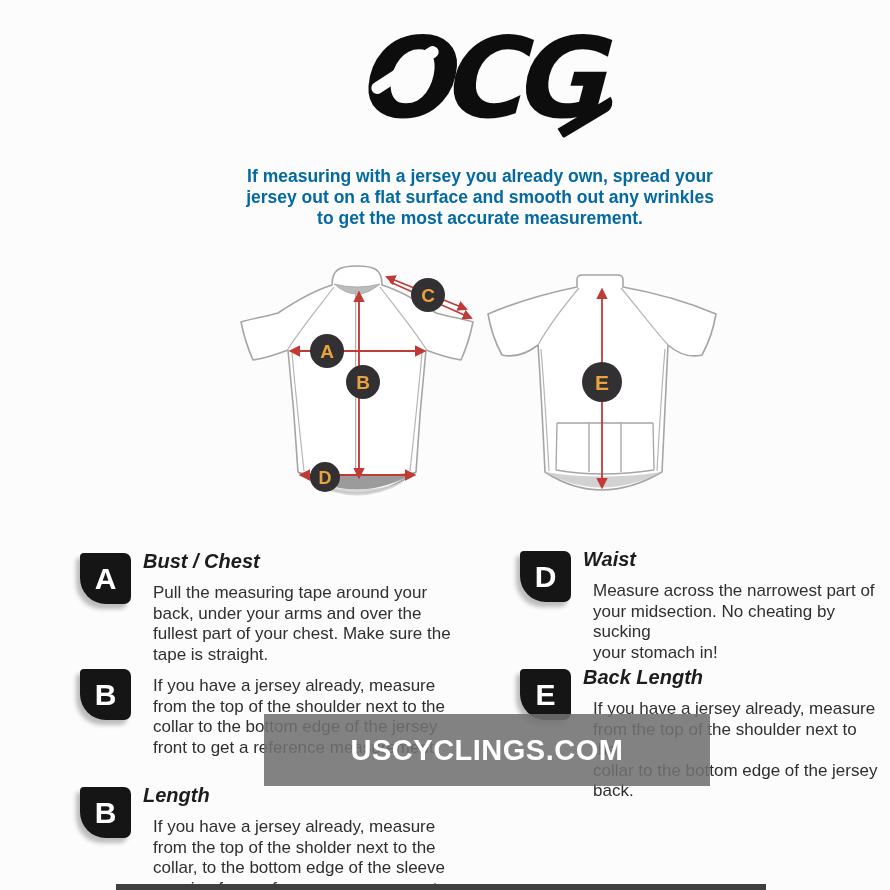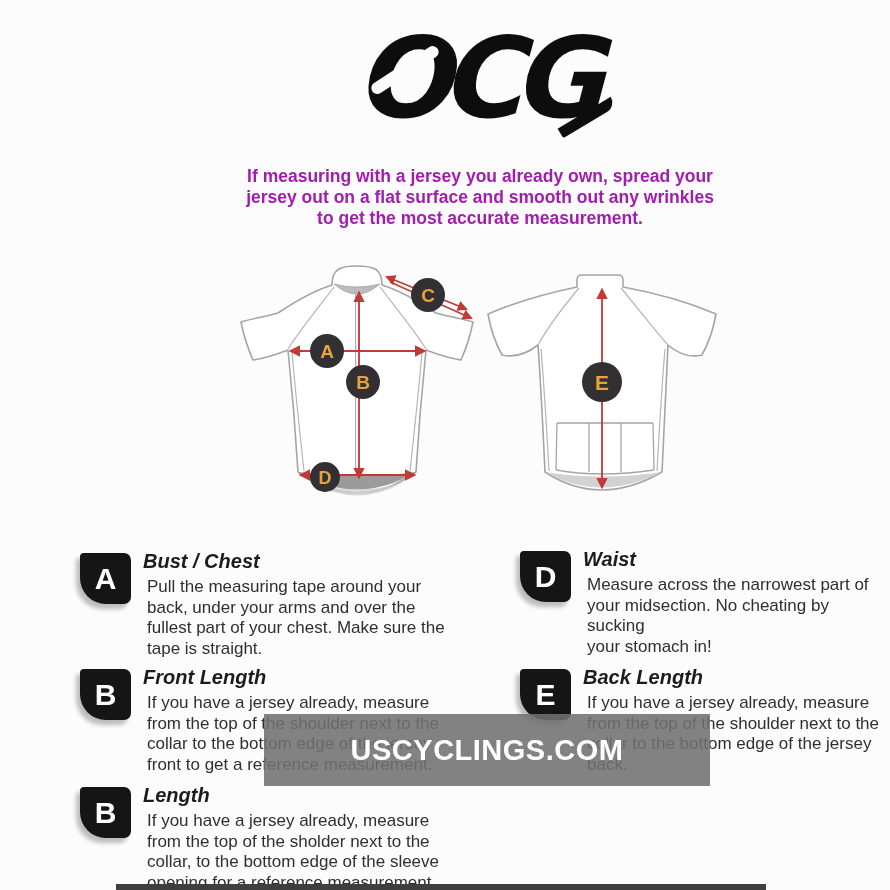--- a/index.html
+++ b/index.html
@@ -17,42 +17,42 @@
     position:absolute;left:366px;top:64px;width:78px;height:12px;background:#fcfcfc;
     border-radius:8px;transform:rotate(-33deg);
   }
   .logo-tail{
     position:absolute;left:556px;top:112px;width:62px;height:11px;background:#0d0d0d;
     border-radius:0 0 12px 2px;transform:rotate(-31deg);
   }
   
   .intro{
     position:absolute;top:148px;left:75px;width:810px;text-align:center;
-    font-size:17.5px;font-weight:bold;color:#a21caf;line-height:21px;white-space:pre-line;
+    font-size:17.5px;font-weight:bold;color:#0369a1;line-height:21px;white-space:pre-line;
   }
   
   .jersey{position:absolute;top:257px;width:254px;height:254px;}
   .jersey.front{left:220px;}
   .jersey.back{left:478px;}
   
   .section{position:absolute;}
   .sec-a{top:550px;left:80px;width:400px;}
   .sec-b{top:666px;left:80px;width:400px;}
   .sec-c{top:784px;left:80px;width:400px;}
   .sec-d{top:548px;left:520px;width:372px;}
   .sec-e{top:666px;left:520px;width:372px;}
   .badge{
     position:absolute;left:0;top:3px;width:51px;height:51px;background:#151515;
     border-radius:4px 7px 7px 26px;box-shadow:-4px 5px 4px #bdbdbd;
     color:#ffffff;font-weight:bold;font-size:30px;
     display:flex;align-items:center;justify-content:center;
   }
   .section .content{margin-left:63px;}
   .section h3{margin:0 0 3px 0;font-size:20px;font-weight:bold;color:#1c1c1c;line-height:23px;font-style:italic;}
-  .section p{margin:4px;font-size:17px;color:#2f2f2f;line-height:20.5px;white-space:pre-line;}
+  .section p{margin:10px;font-size:17px;color:#2f2f2f;line-height:20.5px;white-space:pre-line;}
   
   .watermark{
     position:absolute;left:264px;top:714px;width:446px;height:72px;
     background:rgba(113,113,113,0.88);
     display:flex;align-items:center;justify-content:center;
   }
   .watermark span{
     color:#ffffff;font-weight:bold;font-size:29px;letter-spacing:0.5px;
     font-family:"Liberation Sans",sans-serif;
   }
@@ -175,21 +175,20 @@
       <p>Pull the measuring tape around your
 back, under your arms and over the
 fullest part of your chest. Make sure the
 tape is straight.</p>
     </div>
   </div>
 
   <div class="section sec-b">
     <div class="badge">B</div>
     <div class="content">
-      <h3>Front Length</h3>
       <p>If you have a jersey already, measure
 from the top of the shoulder next to the
 collar to the bottom edge of the jersey
 front to get a reference measurement.</p>
     </div>
   </div>
 
   <div class="section sec-c">
     <div class="badge">B</div>
     <div class="content">

